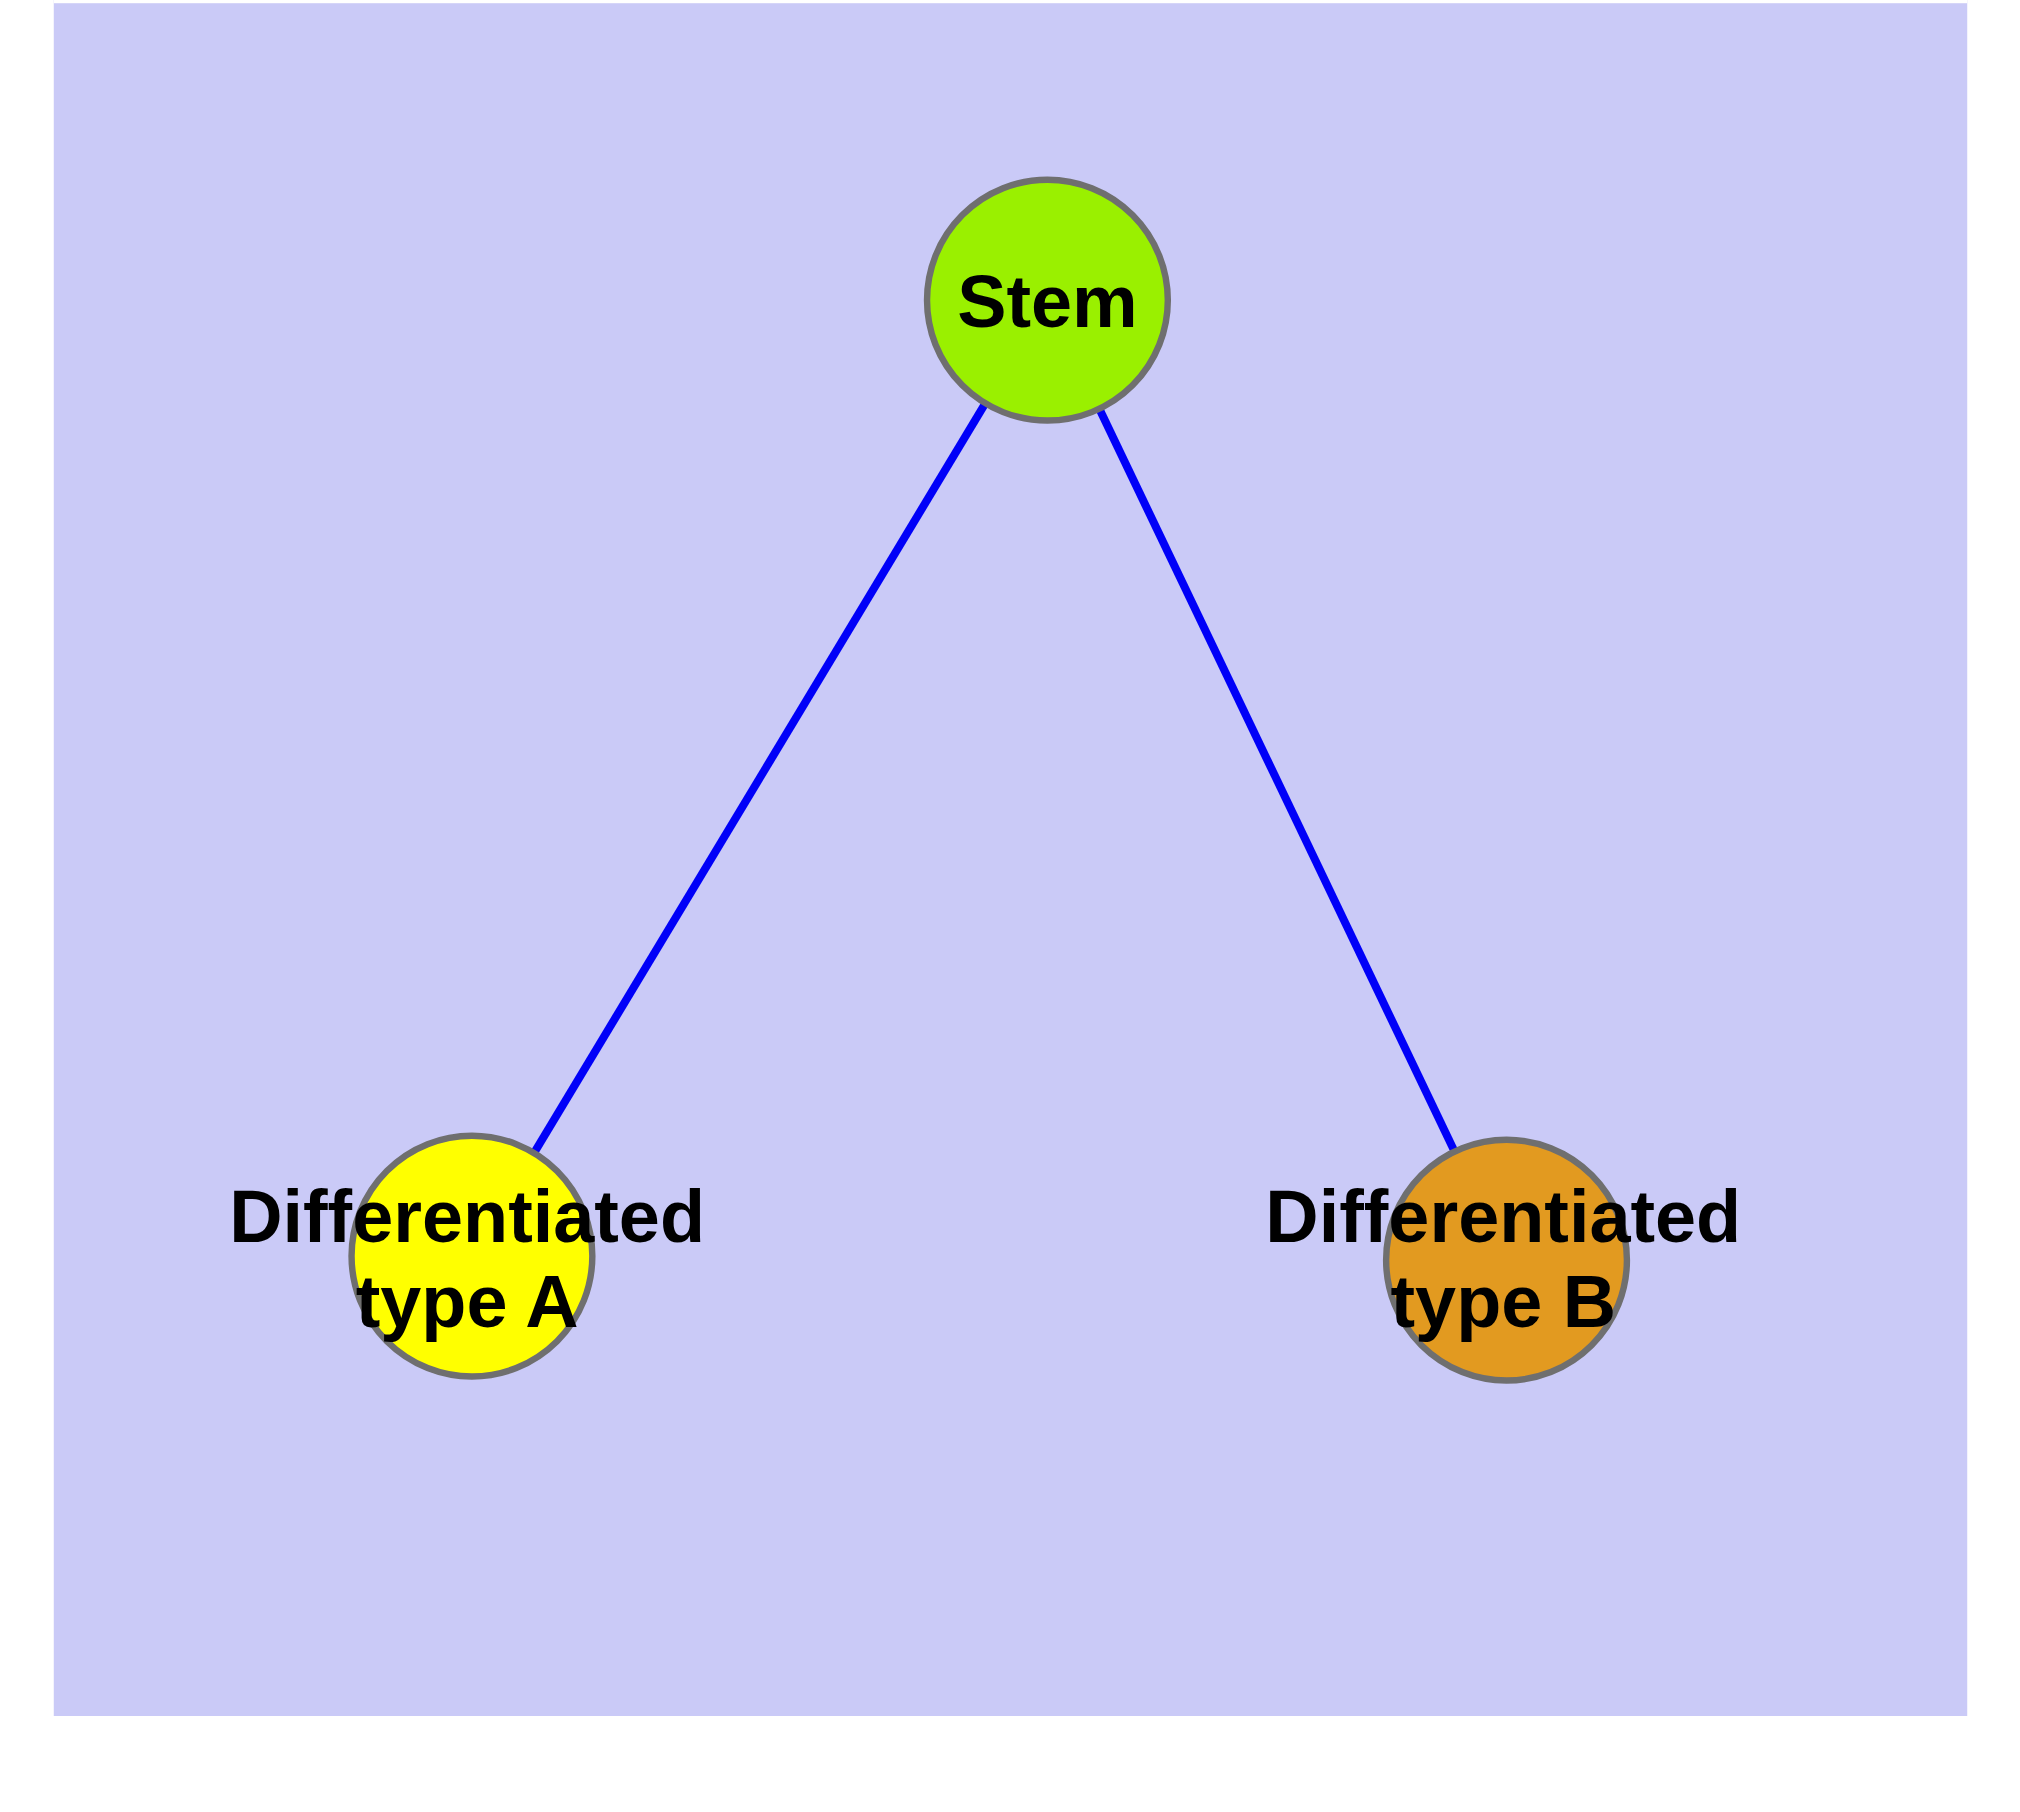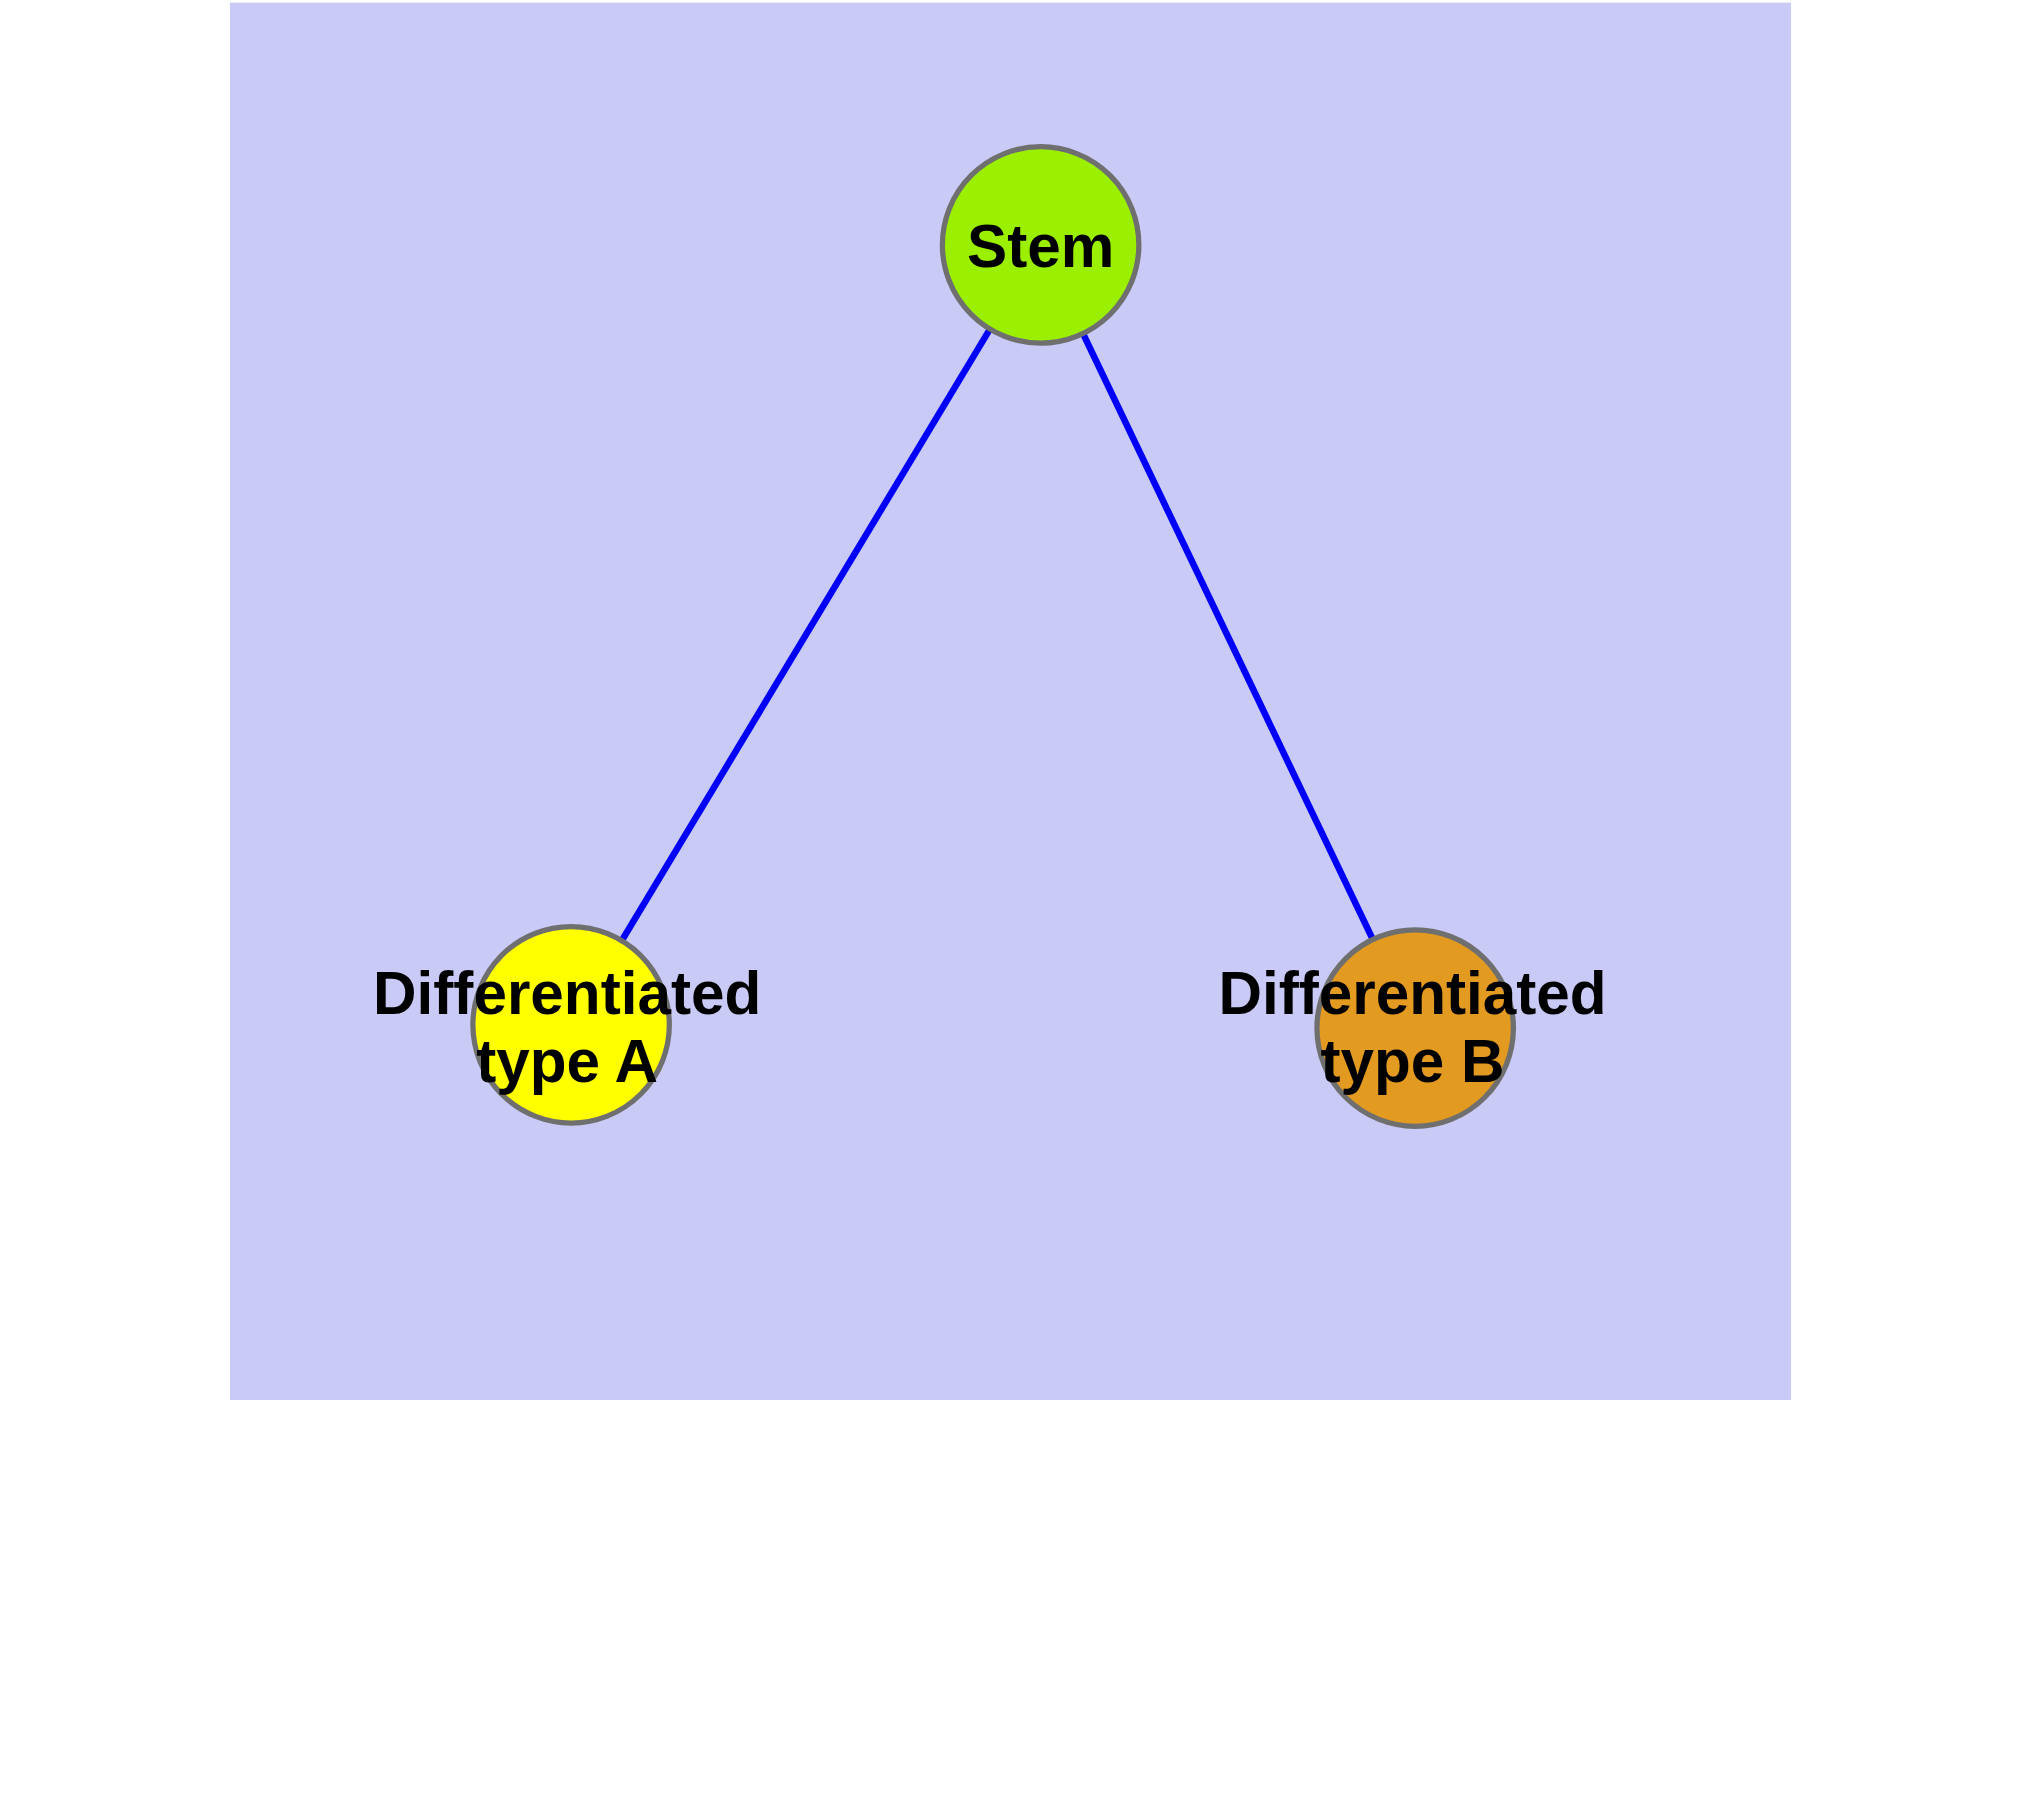--- a/index.html
+++ b/index.html
@@ -2,21 +2,21 @@
 <html style="font-size:13.6px"><head>
 <meta charset="utf-8">
 <style>
   html, body {
     margin: 0;
     padding: 0;
     background: #ffffff;
   }
   #stage {
     width: 2021px;
-    height: 1400px;
+    height: 1716px;
     position: relative;
   }
   svg {
     display: block;
     width: 100%;
     height: 100%;
   }
   .node-circle {
     stroke: #6f6f6f;
     stroke-width: 8;

